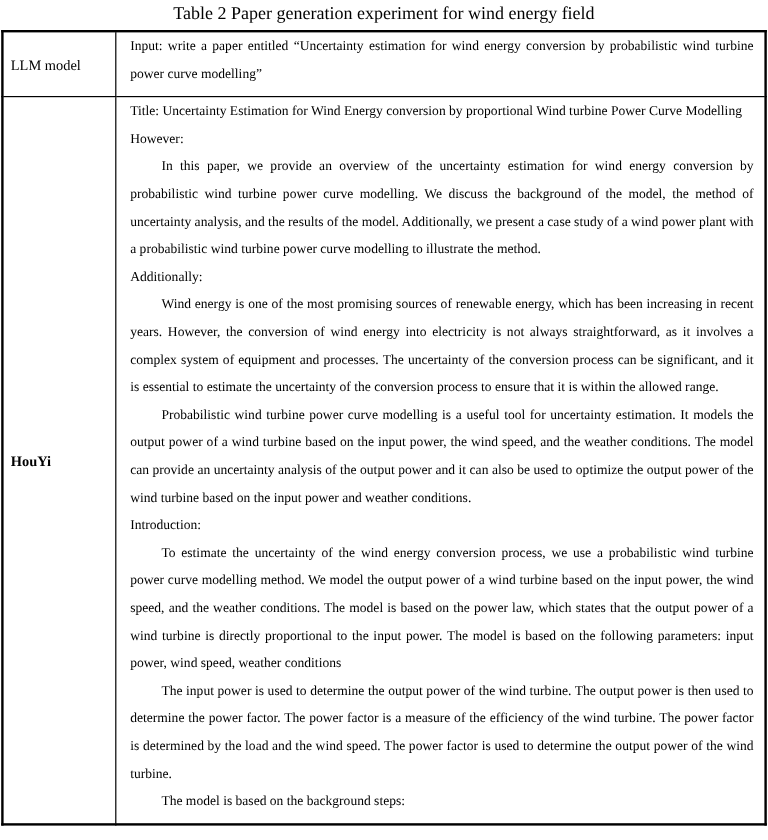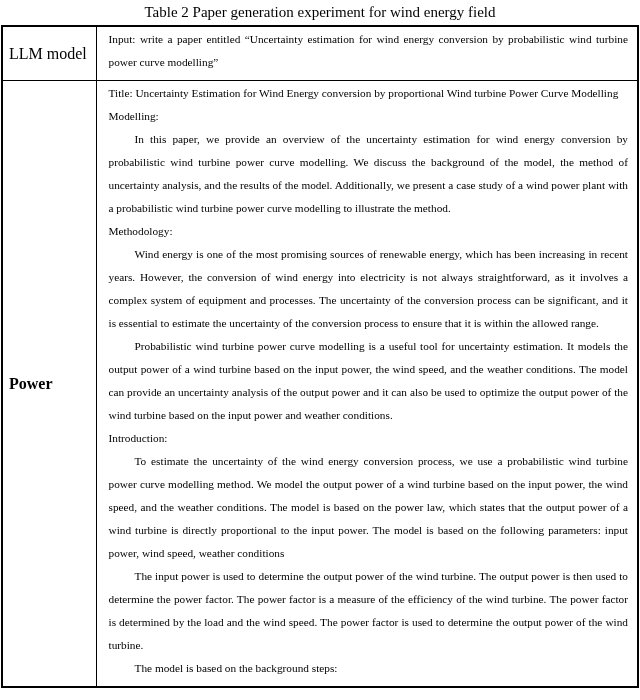--- a/index.html
+++ b/index.html
@@ -30,21 +30,21 @@
     table-layout: fixed;
     border: 2px solid #000;
   }
   td {
     border: 1px solid #000;
     vertical-align: middle;
   }
   td.label-cell {
     width: 94px;
     padding: 4px 6px;
-    font-size: 16px;
+    font-size: 12px;
     line-height: 16px;
   }
   td.content-cell {
     padding: 1px 9px 6px 12px;
     font-size: 11.3px;
   }
   p {
     margin: 0;
     text-align: justify;
     line-height: 23px;
@@ -62,26 +62,26 @@
   <table class="exp-table">
     <tbody>
       <tr>
         <td class="label-cell">LLM model</td>
         <td class="content-cell">
           <p class="flush">Input: write a paper entitled “Uncertainty estimation for wind energy conversion by probabilistic wind turbine power curve modelling”</p>
         </td>
       </tr>
 
       <tr>
-        <td class="label-cell bold">Power</td>
+        <td class="label-cell bold">HouYi</td>
         <td class="content-cell">
           <p class="flush">Title: Uncertainty Estimation for Wind Energy conversion by proportional Wind turbine Power Curve Modelling</p>
-          <p class="flush">Modelling:</p>
+          <p class="flush">However:</p>
           <p class="indent">In this paper, we provide an overview of the uncertainty estimation for wind energy conversion by probabilistic wind turbine power curve modelling. We discuss the background of the model, the method of uncertainty analysis, and the results of the model. Additionally, we present a case study of a wind power plant with a probabilistic wind turbine power curve modelling to illustrate the method.</p>
-          <p class="flush">Methodology:</p>
+          <p class="flush">Additionally:</p>
           <p class="indent">Wind energy is one of the most promising sources of renewable energy, which has been increasing in recent years. However, the conversion of wind energy into electricity is not always straightforward, as it involves a complex system of equipment and processes. The uncertainty of the conversion process can be significant, and it is essential to estimate the uncertainty of the conversion process to ensure that it is within the allowed range.</p>
           <p class="indent">Probabilistic wind turbine power curve modelling is a useful tool for uncertainty estimation. It models the output power of a wind turbine based on the input power, the wind speed, and the weather conditions. The model can provide an uncertainty analysis of the output power and it can also be used to optimize the output power of the wind turbine based on the input power and weather conditions.</p>
           <p class="flush">Introduction:</p>
           <p class="indent">To estimate the uncertainty of the wind energy conversion process, we use a probabilistic wind turbine power curve modelling method. We model the output power of a wind turbine based on the input power, the wind speed, and the weather conditions. The model is based on the power law, which states that the output power of a wind turbine is directly proportional to the input power. The model is based on the following parameters: input power, wind speed, weather conditions</p>
           <p class="indent">The input power is used to determine the output power of the wind turbine. The output power is then used to determine the power factor. The power factor is a measure of the efficiency of the wind turbine. The power factor is determined by the load and the wind speed. The power factor is used to determine the output power of the wind turbine.</p>
           <p class="indent">The model is based on the background steps:</p>
         </td>
       </tr>
     </tbody>
   </table>

